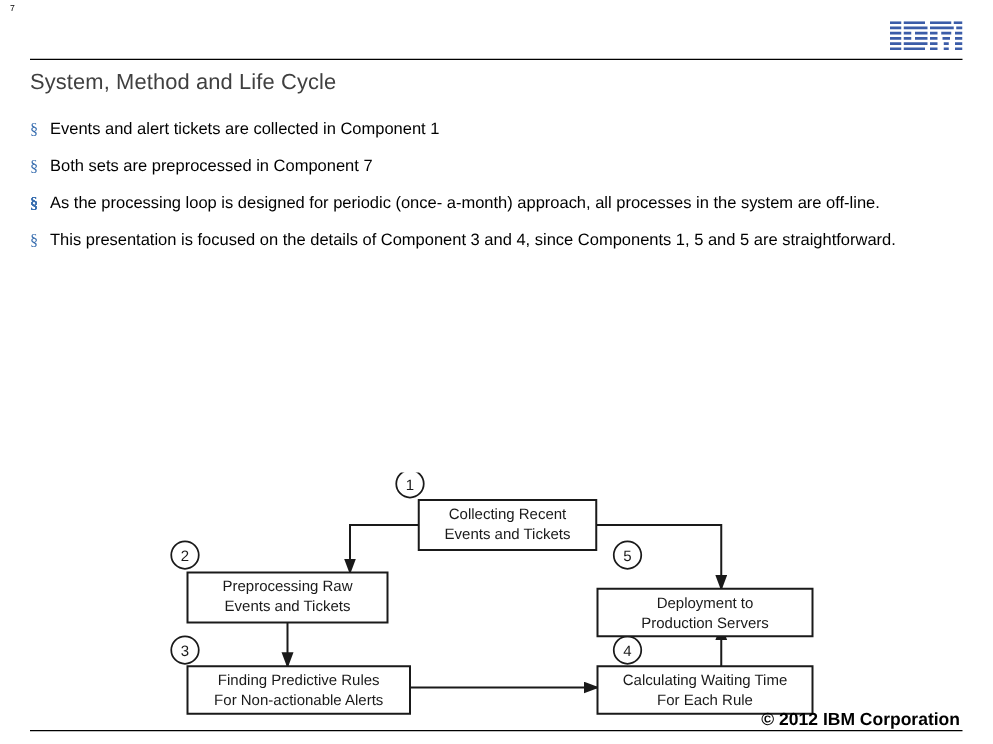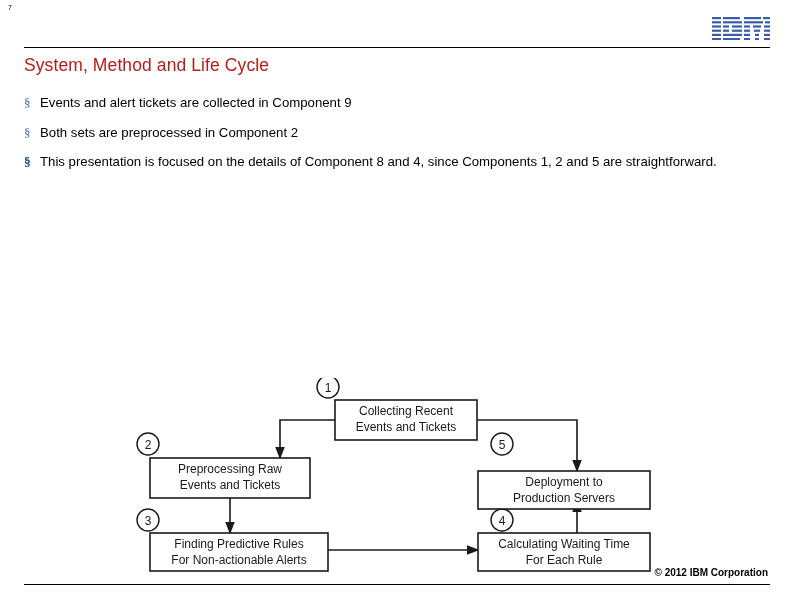--- a/index.html
+++ b/index.html
@@ -45,21 +45,21 @@
     top: 47px;
     height: 1px;
     background: #000000;
   }
 
   .slide-title {
     position: absolute;
     left: 24px;
     top: 55px;
     font-size: 17.5px;
-    color: #b91c1c;
+    color: #404040;
     letter-spacing: 0.1px;
   }
 
   .bullets {
     position: absolute;
     left: 24px;
     top: 94px;
     width: 748px;
   }
   .bullet {
@@ -86,21 +86,21 @@
     top: 378px;
     width: 560px;
     height: 200px;
   }
   .diagram svg { display: block; }
 
   .copyright {
     position: absolute;
     right: 26px;
     top: 567px;
-    font-size: 10px;
+    font-size: 14px;
     color: #000000;
     font-weight: bold;
   }
   .footer-rule {
     position: absolute;
     left: 24px;
     right: 24px;
     top: 584px;
     height: 1px;
     background: #000000;
@@ -153,44 +153,45 @@
     </svg>
   </div>
 
   <div class="header-rule"></div>
 
   <div class="slide-title">System, Method and Life Cycle</div>
 
   <div class="bullets">
     <div class="bullet">
       <span class="mark">§</span>
-      <span>Events and alert tickets are collected in Component 9</span>
-    </div>
-    <div class="bullet">
-      <span class="mark">§</span>
-      <span>Both sets are preprocessed in Component 2</span>
-    </div>
-    <div class="bullet">
-      <span class="mark">§</span>
-    </div>
-    <div class="bullet">
-      <span class="mark">§</span>
-    </div>
-    <div class="bullet">
-      <span class="mark">§</span>
-    </div>
-    <div class="bullet">
-      <span class="mark">§</span>
-    </div>
-    <div class="bullet">
-      <span class="mark">§</span>
-    </div>
-    <div class="bullet">
-      <span class="mark">§</span>
-      <span>This presentation is focused on the details of Component 8 and 4, since Components 1, 2 and 5 are straightforward.</span>
+      <span>Events and alert tickets are collected in Component 1</span>
+    </div>
+    <div class="bullet">
+      <span class="mark">§</span>
+      <span>Both sets are preprocessed in Component 7</span>
+    </div>
+    <div class="bullet">
+      <span class="mark">§</span>
+    </div>
+    <div class="bullet">
+      <span class="mark">§</span>
+    </div>
+    <div class="bullet">
+      <span class="mark">§</span>
+    </div>
+    <div class="bullet">
+      <span class="mark">§</span>
+    </div>
+    <div class="bullet">
+      <span class="mark">§</span>
+      <span>As the processing loop is designed for periodic (once- a-month) approach, all processes in the system are off-line.</span>
+    </div>
+    <div class="bullet">
+      <span class="mark">§</span>
+      <span>This presentation is focused on the details of Component 3 and 4, since Components 1, 5 and 5 are straightforward.</span>
     </div>
   </div>
 
   <div class="diagram">
     <svg width="560" height="200" viewBox="0 0 560 200">
       <defs>
         <marker id="arrow" markerWidth="9" markerHeight="9" refX="7" refY="3" orient="auto" markerUnits="strokeWidth">
           <path d="M0,0 L0,6 L8,3 z" fill="#1a1a1a"></path>
         </marker>
       </defs>

